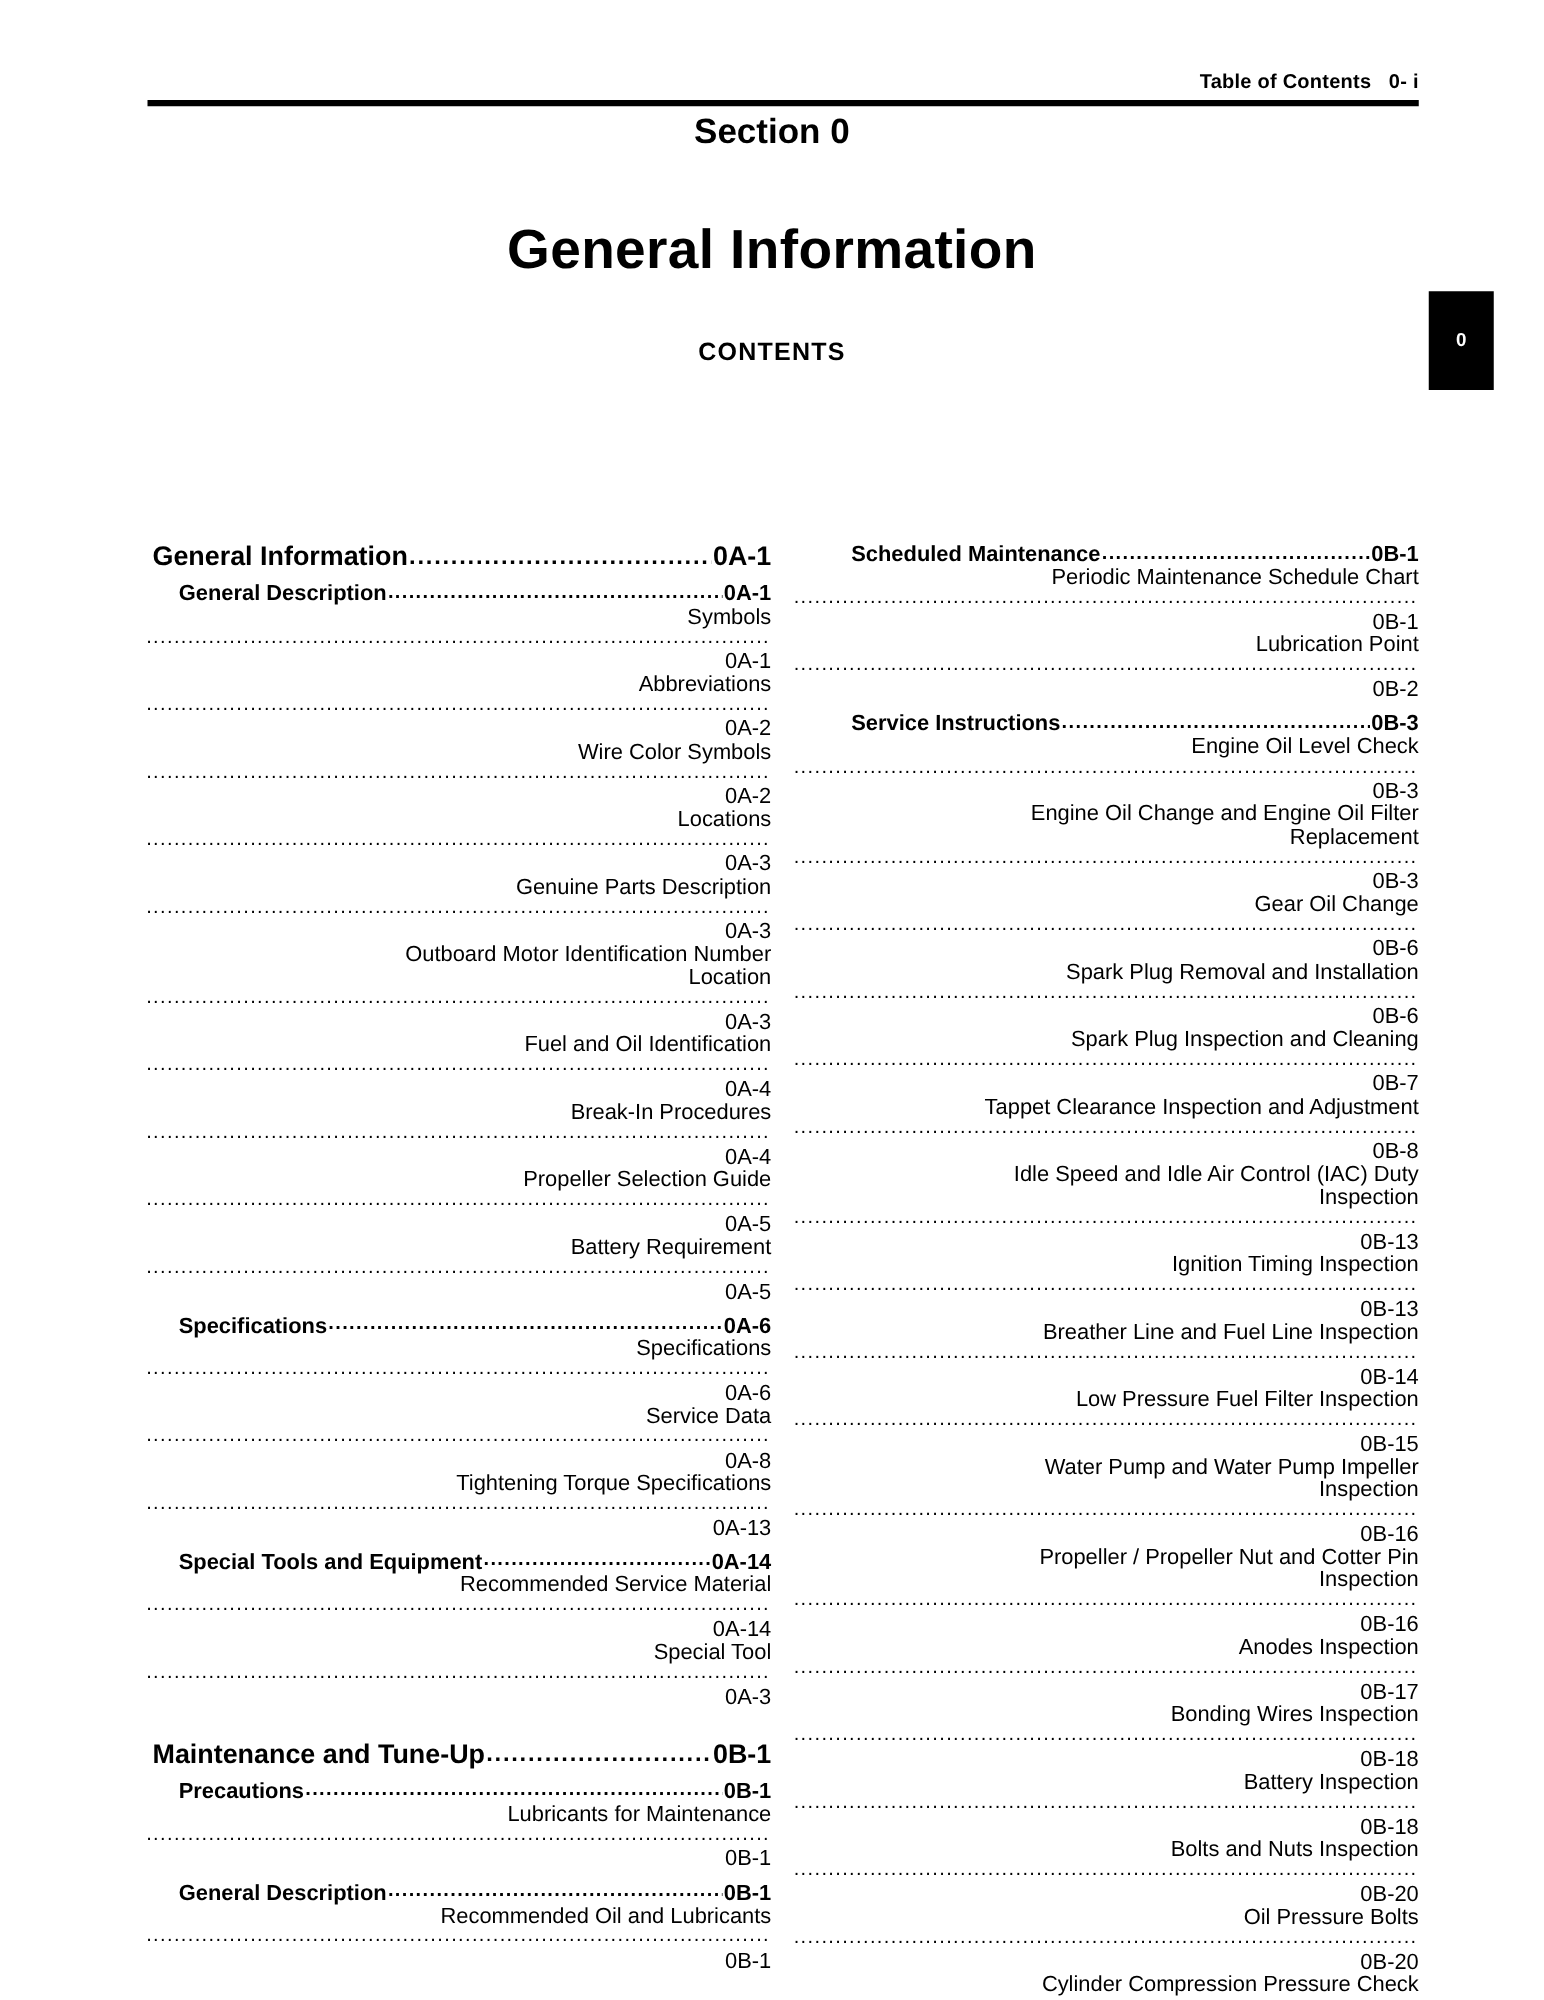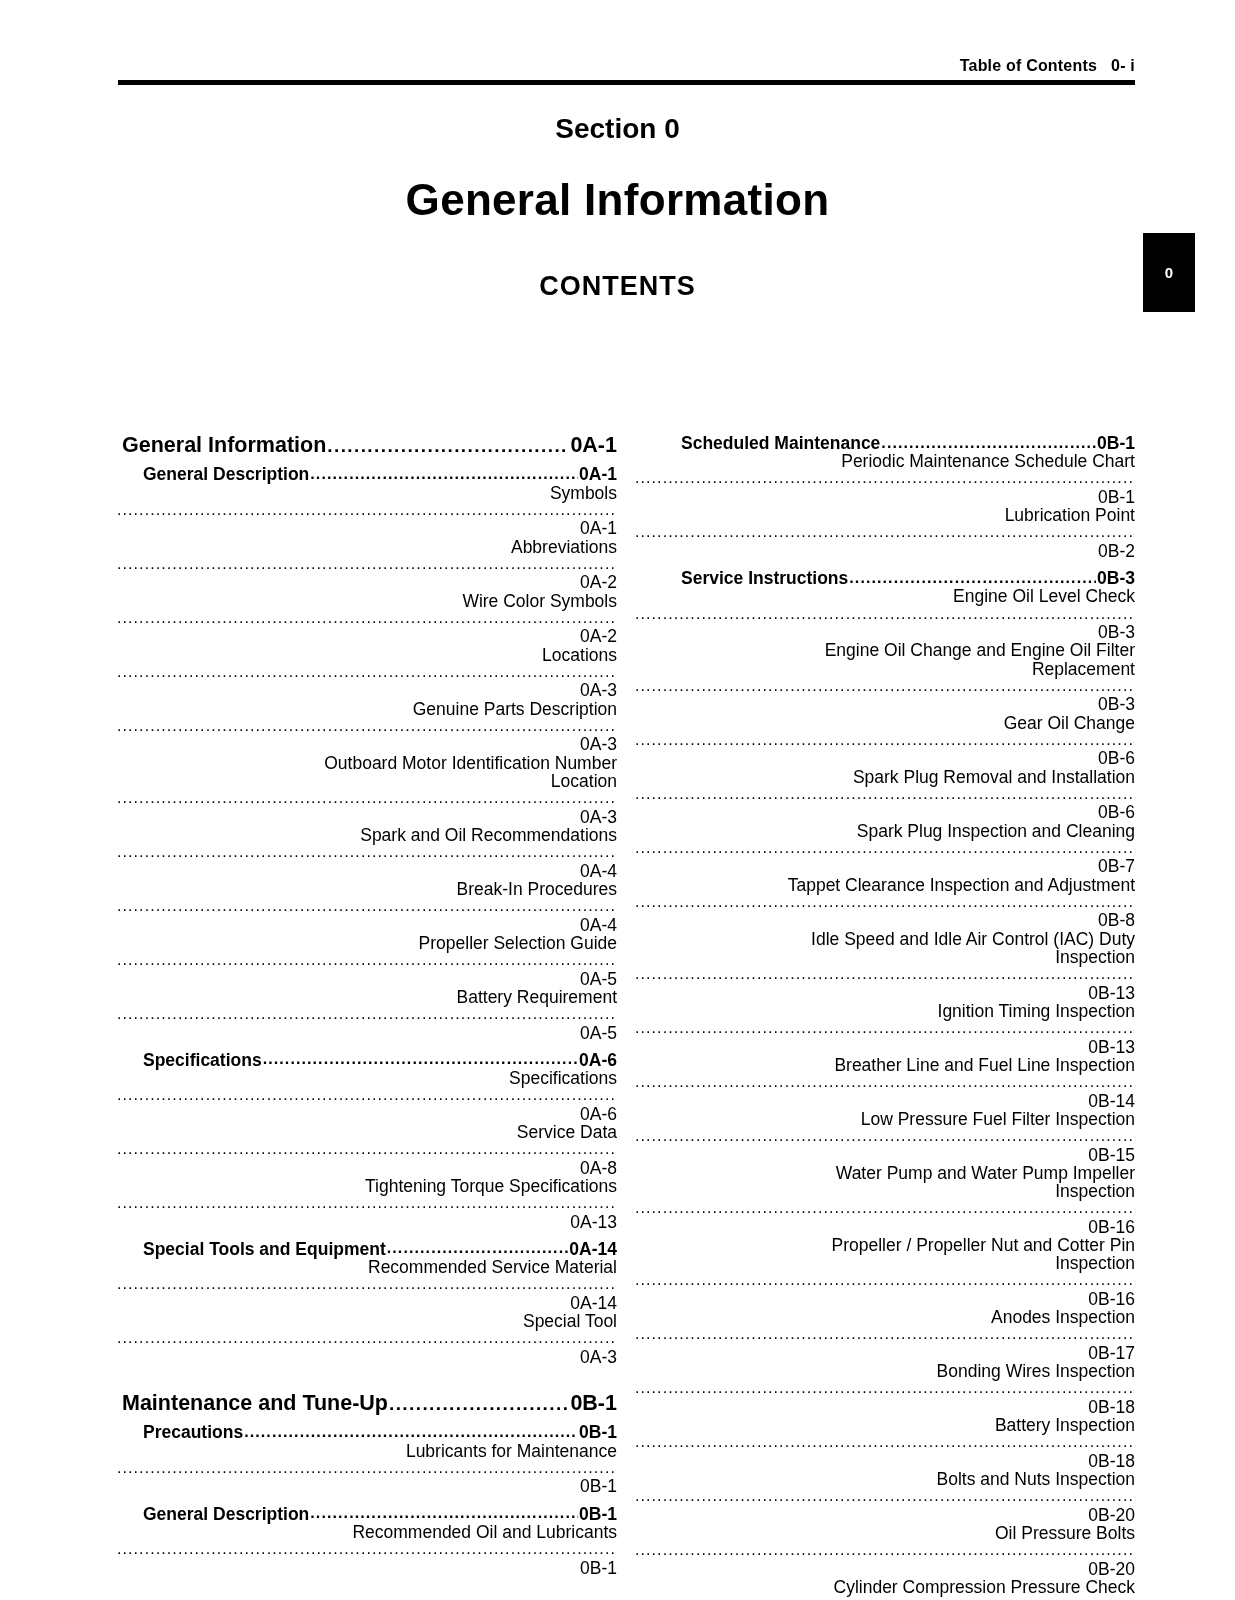--- a/index.html
+++ b/index.html
@@ -56,21 +56,21 @@
     font-size: 15px;
     font-weight: bold;
     display: flex;
     align-items: center;
     justify-content: center;
   }
 
   
   .sec-label {
     position: absolute;
-    top: 113px;
+    top: 89px;
     left: 0;
     width: 1235px;
     text-align: center;
     font-size: 28px;
     font-weight: bold;
   }
   .sec-title {
     position: absolute;
     top: 175px;
     left: 0;
@@ -79,21 +79,21 @@
     font-size: 44px;
     font-weight: bold;
     letter-spacing: 0.3px;
   }
   .contents-label {
     position: absolute;
     top: 271px;
     left: 0;
     width: 1235px;
     text-align: center;
-    font-size: 27px;
+    font-size: 20px;
     font-weight: bold;
     letter-spacing: 1px;
   }
 
   
   .columns {
     position: absolute;
     top: 434px;
     left: 0;
     width: 1235px;
@@ -206,21 +206,21 @@
         </div>
         <div class="entry lvl2">
           <span class="txt">Outboard Motor Identification Number</span>
         </div>
         <div class="entry lvl2 contline">
           <span class="txt">Location</span>
           <span class="dots">..........................................................................................</span>
           <span class="pg">0A-3</span>
         </div>
         <div class="entry lvl2">
-          <span class="txt">Spark and Oil Recommendations</span>
+          <span class="txt">Fuel and Oil Identification</span>
           <span class="dots">..........................................................................................</span>
           <span class="pg">0A-4</span>
         </div>
         <div class="entry lvl2">
           <span class="txt">Break-In Procedures</span>
           <span class="dots">..........................................................................................</span>
           <span class="pg">0A-4</span>
         </div>
         <div class="entry lvl2">
           <span class="txt">Propeller Selection Guide</span>

